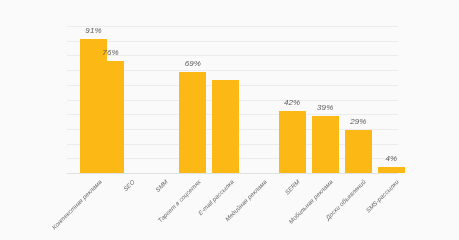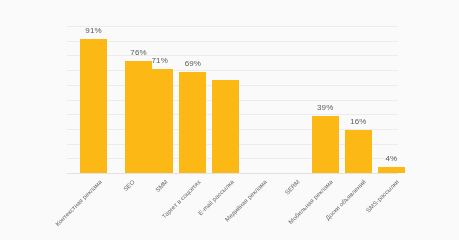--- a/index.html
+++ b/index.html
@@ -16,20 +16,21 @@
     position: relative;
   }
 
   #chart-root {
     position: absolute;
     left: 0;
     top: 0;
     width: 459px;
     height: 240px;
     background: #fafafa;
+    font-style: italic;
   }
 
   
   #plot-area {
     position: absolute;
     left: 67px;
     top: 26px;
     width: 331px;
     height: 148px;
   }
@@ -117,49 +118,49 @@
     </div>
 
   <div class="axis-baseline"></div>
 
   <div id="bars-layer">
       <div class="bar-group" style="left: 80px;">
         <div class="bar" style="height: 133.77px; background: rgb(252, 185, 22);"></div>
         <div class="bar-value">91%</div>
       </div>
       <div class="cat-label" style="left: 97.5px; transform: translateX(-100%) rotate(-45deg); transform-origin: right top;">Контекстная реклама</div>
-      <div class="bar-group" style="left: 125px; border-radius: 7px;">
+      <div class="bar-group" style="left: 97px; border-radius: 7px;">
         <div class="bar" style="height: 111.72px; background: rgb(252, 185, 22);"></div>
         <div class="bar-value">76%</div>
       </div>
       <div class="cat-label" style="left: 130.6px; transform: translateX(-100%) rotate(-45deg); transform-origin: right top;">SEO</div>
-      <div class="bar-group" style="left: 146.2px;">
-        <div class="bar" style="height: 104.37px; background: rgb(252, 185, 22);"></div>
-        <div class="bar-value">71%</div>
-      </div>
       <div class="cat-label" style="left: 163.7px; transform: translateX(-100%) rotate(-45deg); transform-origin: right top;">SMM</div>
       <div class="bar-group" style="left: 179.3px;">
         <div class="bar" style="height: 101.43px; background: rgb(252, 185, 22);"></div>
         <div class="bar-value">69%</div>
       </div>
       <div class="cat-label" style="left: 196.8px; transform: translateX(-100%) rotate(-45deg); transform-origin: right top;">Таргет в соцсетях</div>
       <div class="bar-group" style="left: 212.4px;">
         <div class="bar" style="height: 92.61px; background: rgb(252, 185, 22);"></div>
       </div>
       <div class="cat-label" style="left: 229.9px; transform: translateX(-100%) rotate(-45deg); transform-origin: right top;">E-mail рассылка</div>
       <div class="cat-label" style="left: 263px; transform: translateX(-100%) rotate(-45deg); transform-origin: right top;">Медийная реклама</div>
+      <div class="bar-group" style="left: 278.6px;">
+        <div class="bar" style="height: 61.74px; background: rgb(252, 185, 22);"></div>
+        <div class="bar-value">42%</div>
+      </div>
       <div class="cat-label" style="left: 296.1px; transform: translateX(-100%) rotate(-45deg); transform-origin: right top;">SERM</div>
       <div class="bar-group" style="left: 311.7px; border-radius: 8px;">
         <div class="bar" style="height: 57.33px; background: rgb(252, 185, 22);"></div>
         <div class="bar-value">39%</div>
       </div>
       <div class="cat-label" style="left: 329.2px; transform: translateX(-100%) rotate(-45deg); transform-origin: right top;">Мобильная реклама</div>
       <div class="bar-group" style="left: 344.8px;">
         <div class="bar" style="height: 42.63px; background: rgb(252, 185, 22);"></div>
-        <div class="bar-value">16%</div>
+        <div class="bar-value">29%</div>
       </div>
       <div class="cat-label" style="left: 362.3px; transform: translateX(-100%) rotate(-45deg); transform-origin: right top;">Доски объявлений</div>
       <div class="bar-group" style="left: 377.9px;">
         <div class="bar" style="height: 5.88px; background: rgb(252, 185, 22);"></div>
         <div class="bar-value">4%</div>
       </div>
       <div class="cat-label" style="left: 395.4px; transform: translateX(-100%) rotate(-45deg); transform-origin: right top;">SMS-рассылки</div>
     </div>
 
 </div>

